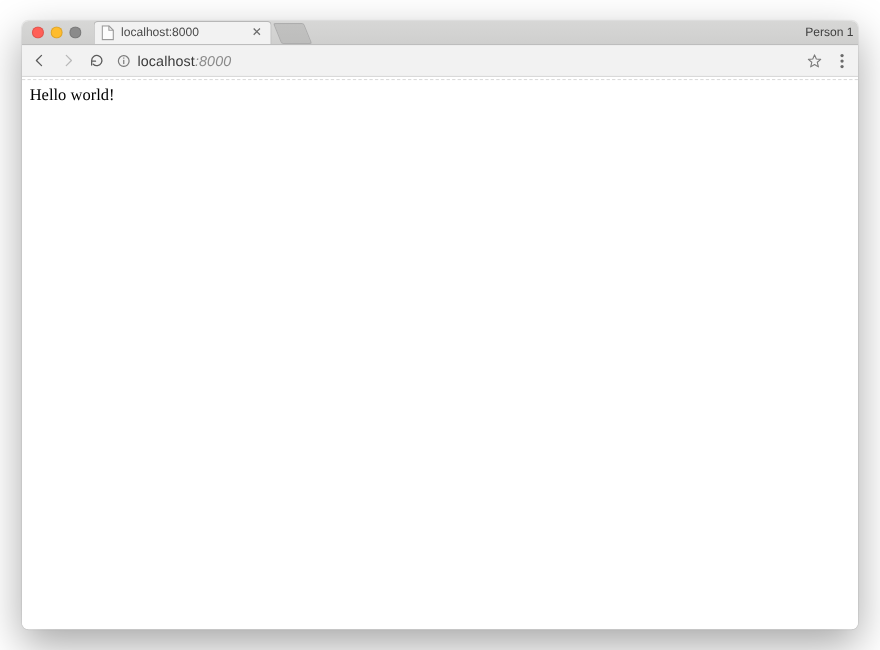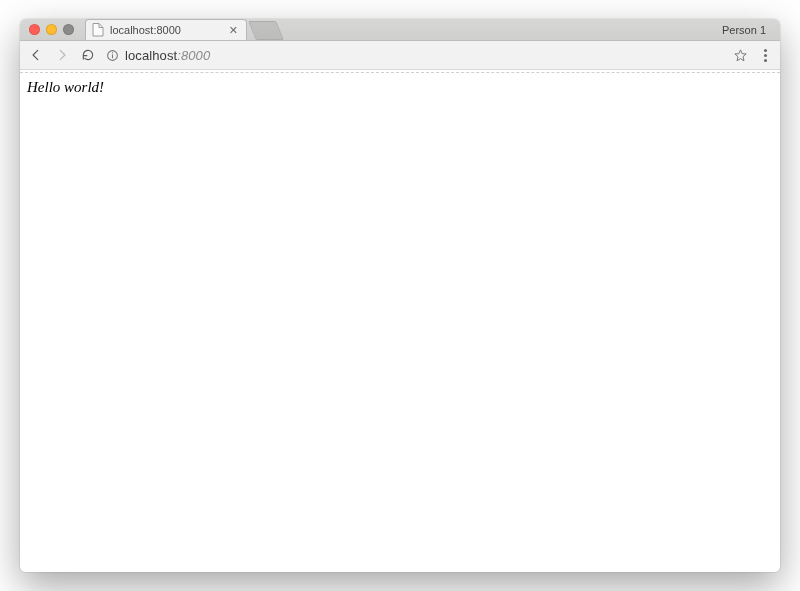--- a/index.html
+++ b/index.html
@@ -68,21 +68,20 @@
       bottom: 0;
       height: 19px;
       width: 28px;
       background: linear-gradient(#c1c1c0, #bdbdbc);
       transform: skewX(22deg);
       border-radius: 2px;
       border: 1px solid #adadad;
     }
     .profile {
       margin-left: auto;
-      margin-right: 10px;
       font-size: 11px;
       color: #3f3f3f;
       padding: 1px 4px;
     }
     
     .toolbar {
       height: 29px;
       background: #f2f2f2;
       border-bottom: 1px solid #d9d9d9;
       display: flex;
@@ -114,21 +113,20 @@
     .kebab { color: #6a6a6a; display: flex; flex-direction: column; gap: 2px; align-items: center; justify-content: center; width: 14px; }
     .kebab span { width: 3px; height: 3px; background: #6a6a6a; border-radius: 50%; }
     
     .content {
       flex: 1;
       background: #fff;
       padding: 6px 7px;
       font-family: "Times New Roman", Times, serif;
       font-size: 15px;
       color: #000;
-      font-style: italic;
     }
   </style>
 </head>
 <body>
 
 <div class="window">
 
   <div class="titlebar">
     <div class="traffic-lights">
       <div class="light close"></div>

